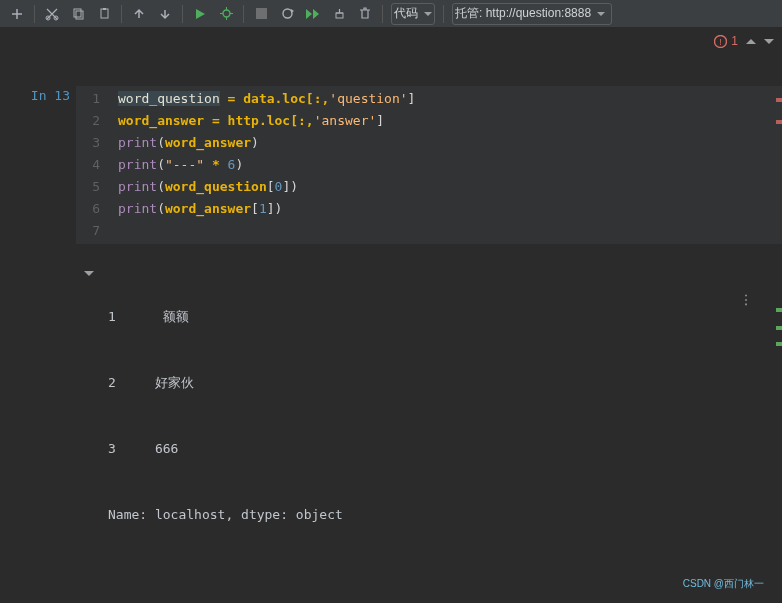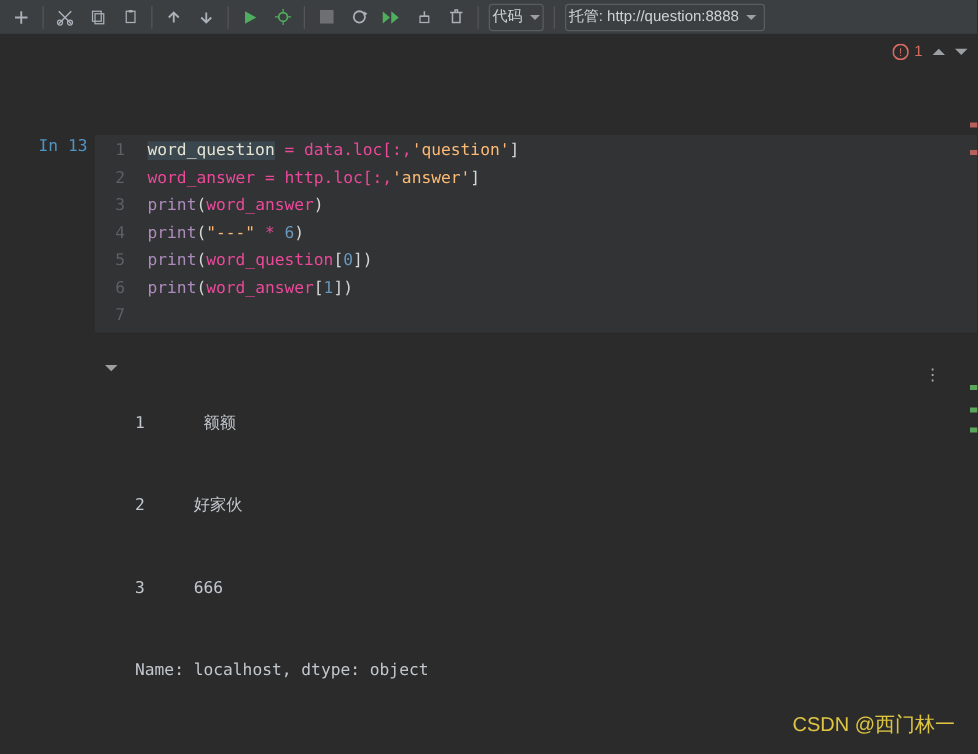--- a/index.html
+++ b/index.html
@@ -59,21 +59,21 @@
     color:#d66b63;
   }
   .chev {
     width:0;height:0;border-left:5px solid transparent;border-right:5px solid transparent;
   }
   .chev.up{ border-bottom:5px solid #9da0a3; }
   .chev.dn{ border-top:5px solid #9da0a3; }
 
   
   .cell {
-    margin-top: 54px;
+    margin-top: 32px;
     display:flex;
     justify-content:flex-end;
   }
   .prompt {
     width: 76px;
     text-align: right;
     padding-right: 6px;
     padding-top: 2px;
     color:#4f94c4;
     font-size:13px;
@@ -92,21 +92,21 @@
     flex:1;
     background:#313335;
     padding:2px 0;
   }
   .codeblock pre {
     margin:0;
     line-height:22px;
     padding-left:10px;
   }
   .hl-var    { color:#e6e3d3; background:#3b474e; }
-  .hl-ident  { color:#ec4899; }
+  .hl-ident  { color:#eab308;font-weight:bold; }
   .hl-str    { color:#fdba74; }
   .hl-num    { color:#6897bb; }
   .hl-call   { color:#ad8bbc; }
   .hl-delim  { color:#d6d6d6; }
 
   
   .output-row {
     display:flex;
     margin-top:18px;
   }
@@ -134,23 +134,23 @@
   .minimap {
     position:absolute; right:0; top:28px; width:6px; bottom:0;
   }
   .minimap span { position:absolute; right:0; width:6px; height:4px; }
   .mm-red{background:#b75f5a;}
   .mm-grn{background:#5aa65a;}
   
   .watermark {
     position:absolute;
     right:18px; bottom:12px;
-    color:#fde047;
+    color:#7dd3fc;
     font-family: sans-serif;
-    font-size:16px;
+    font-size:10px;
     opacity:0.85;
   }
 </style>
 </head>
 <body>
 
 <div class="toolbar">
 
   <div class="tbtn">
     <svg width="12" height="12" viewBox="0 0 12 12">

